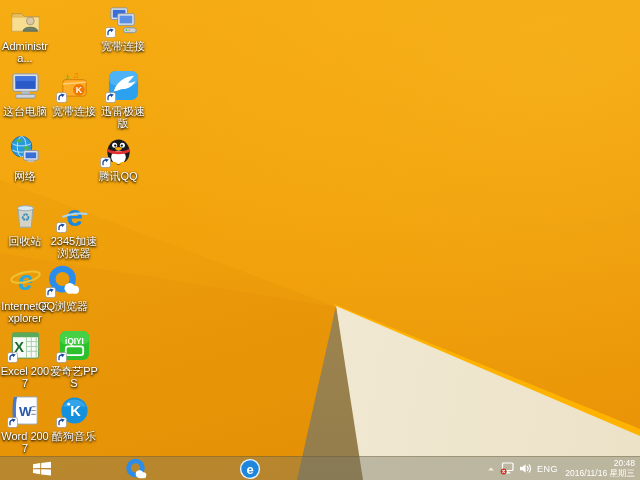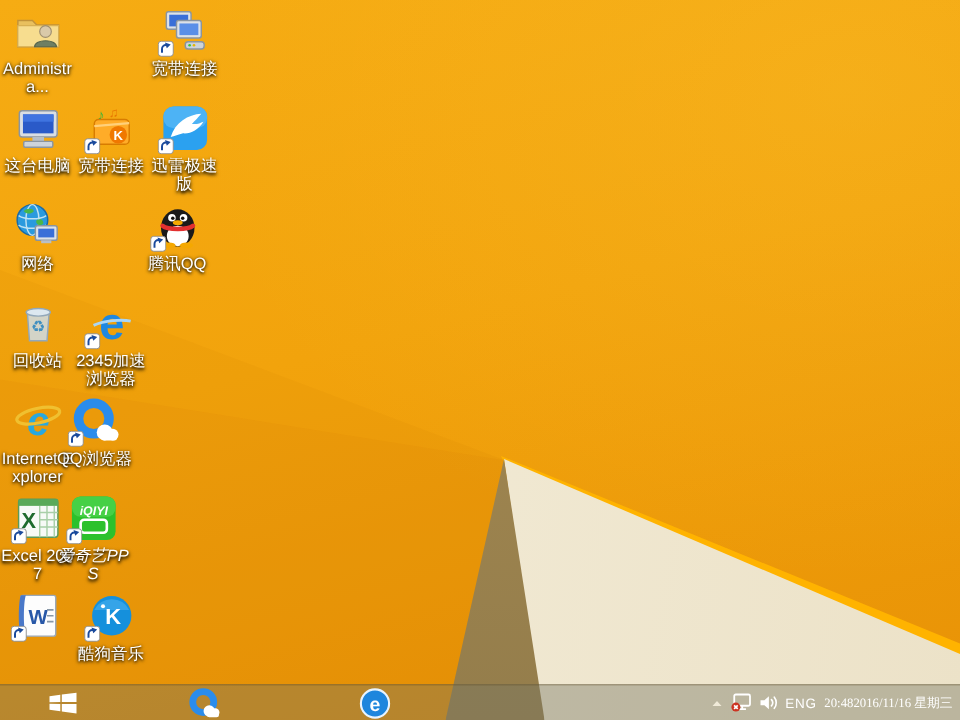--- a/index.html
+++ b/index.html
@@ -34,22 +34,22 @@
     background:rgba(120,118,100,0.42);
     border-top:1px solid rgba(90,70,30,0.30);
   }
   .tb-btn{position:absolute;top:0;height:23px;display:flex;align-items:center;justify-content:center;}
   #tray{
     position:absolute;right:0;top:0;height:23px;display:flex;align-items:center;
     gap:5px;padding-right:5px;color:#fff;
   }
   .tray-ico{display:flex;align-items:center;justify-content:center;}
   #tray-lang{font-size:9px;letter-spacing:0.5px;}
-  #tray-clock{display:flex;align-items:flex-end;justify-content:center;
-    font-size:8.5px;line-height:9.5px;text-align:right;min-width:72px;font-family:Liberation Serif, serif;}
+  #tray-clock{display:flex;flex-direction:column;align-items:flex-end;justify-content:center;
+    font-size:8.5px;line-height:9.5px;text-align:right;min-width:72px;}
 </style>
 </head>
 <body>
 
 <div id="screen">
   <div class="wp" id="wp-sheen"></div>
   <div class="wp" id="wp-wedge-a"></div>
   <div class="wp" id="wp-wedge-b"></div>
   <div class="wp" id="wp-ridge"></div>
   <div class="wp" id="wp-cream"></div>
@@ -240,21 +240,21 @@
           <span class="sc">
             <svg viewBox="0 0 11 11">
   <rect x="0.5" y="0.5" width="10" height="10" rx="2" fill="#fff" stroke="#8a8a8a" stroke-width="0.6"></rect>
   <path d="M3 8.2 L3 5.6 C3 4.2 4.2 3 5.6 3 L6 3" fill="none" stroke="#1a4a9c" stroke-width="1.3"></path>
   <path d="M5 1.4 L8.8 2.6 L6.2 5.2 Z" fill="#1a4a9c"></path>
             </svg>
           </span>
         </div>
     <div class="icon-label">Excel 2007</div>
       </div>
-      <div class="desktop-icon" style="left: 36px; top: 329px; font-style: italic;">
+      <div class="desktop-icon" style="left: 48px; top: 329px;">
         <div class="icon-art">
           <svg viewBox="0 0 34 34">
    <rect x="2" y="2" width="30" height="30" rx="6" fill="#2cc12c"></rect>
    <rect x="2" y="2" width="30" height="14" rx="6" fill="#46d046"></rect>
    <text x="17" y="15" font-size="8.5" text-anchor="middle" font-weight="bold" fill="#fff" font-family="Liberation Sans, sans-serif">iQIYI</text>
    <rect x="8" y="18" width="18" height="9" rx="2.5" fill="none" stroke="#fff" stroke-width="1.8"></rect>
           </svg>
           <span class="sc">
             <svg viewBox="0 0 11 11">
   <rect x="0.5" y="0.5" width="10" height="10" rx="2" fill="#fff" stroke="#8a8a8a" stroke-width="0.6"></rect>
@@ -274,20 +274,21 @@
    <path d="M23 13 L27.5 13 M23 17 L27.5 17 M23 21 L27.5 21" stroke="#8898a8" stroke-width="1.2"></path>
           </svg>
           <span class="sc">
             <svg viewBox="0 0 11 11">
   <rect x="0.5" y="0.5" width="10" height="10" rx="2" fill="#fff" stroke="#8a8a8a" stroke-width="0.6"></rect>
   <path d="M3 8.2 L3 5.6 C3 4.2 4.2 3 5.6 3 L6 3" fill="none" stroke="#1a4a9c" stroke-width="1.3"></path>
   <path d="M5 1.4 L8.8 2.6 L6.2 5.2 Z" fill="#1a4a9c"></path>
             </svg>
           </span>
         </div>
+    <div class="icon-label">Word 2007</div>
       </div>
       <div class="desktop-icon" style="left: 48px; top: 394px;">
         <div class="icon-art">
           <svg viewBox="0 0 34 34">
    <circle cx="17" cy="17" r="13.5" fill="#1590dc"></circle>
    <path d="M5 13 A13.5 13.5 0 0 1 29 13 Z" fill="#35a4e8"></path>
    <text x="18" y="23" font-size="15" text-anchor="middle" font-weight="bold" fill="#fff" font-family="Liberation Sans, sans-serif">K</text>
    <circle cx="11" cy="10.5" r="1.4" fill="#fff"></circle>
           </svg>
           <span class="sc">

